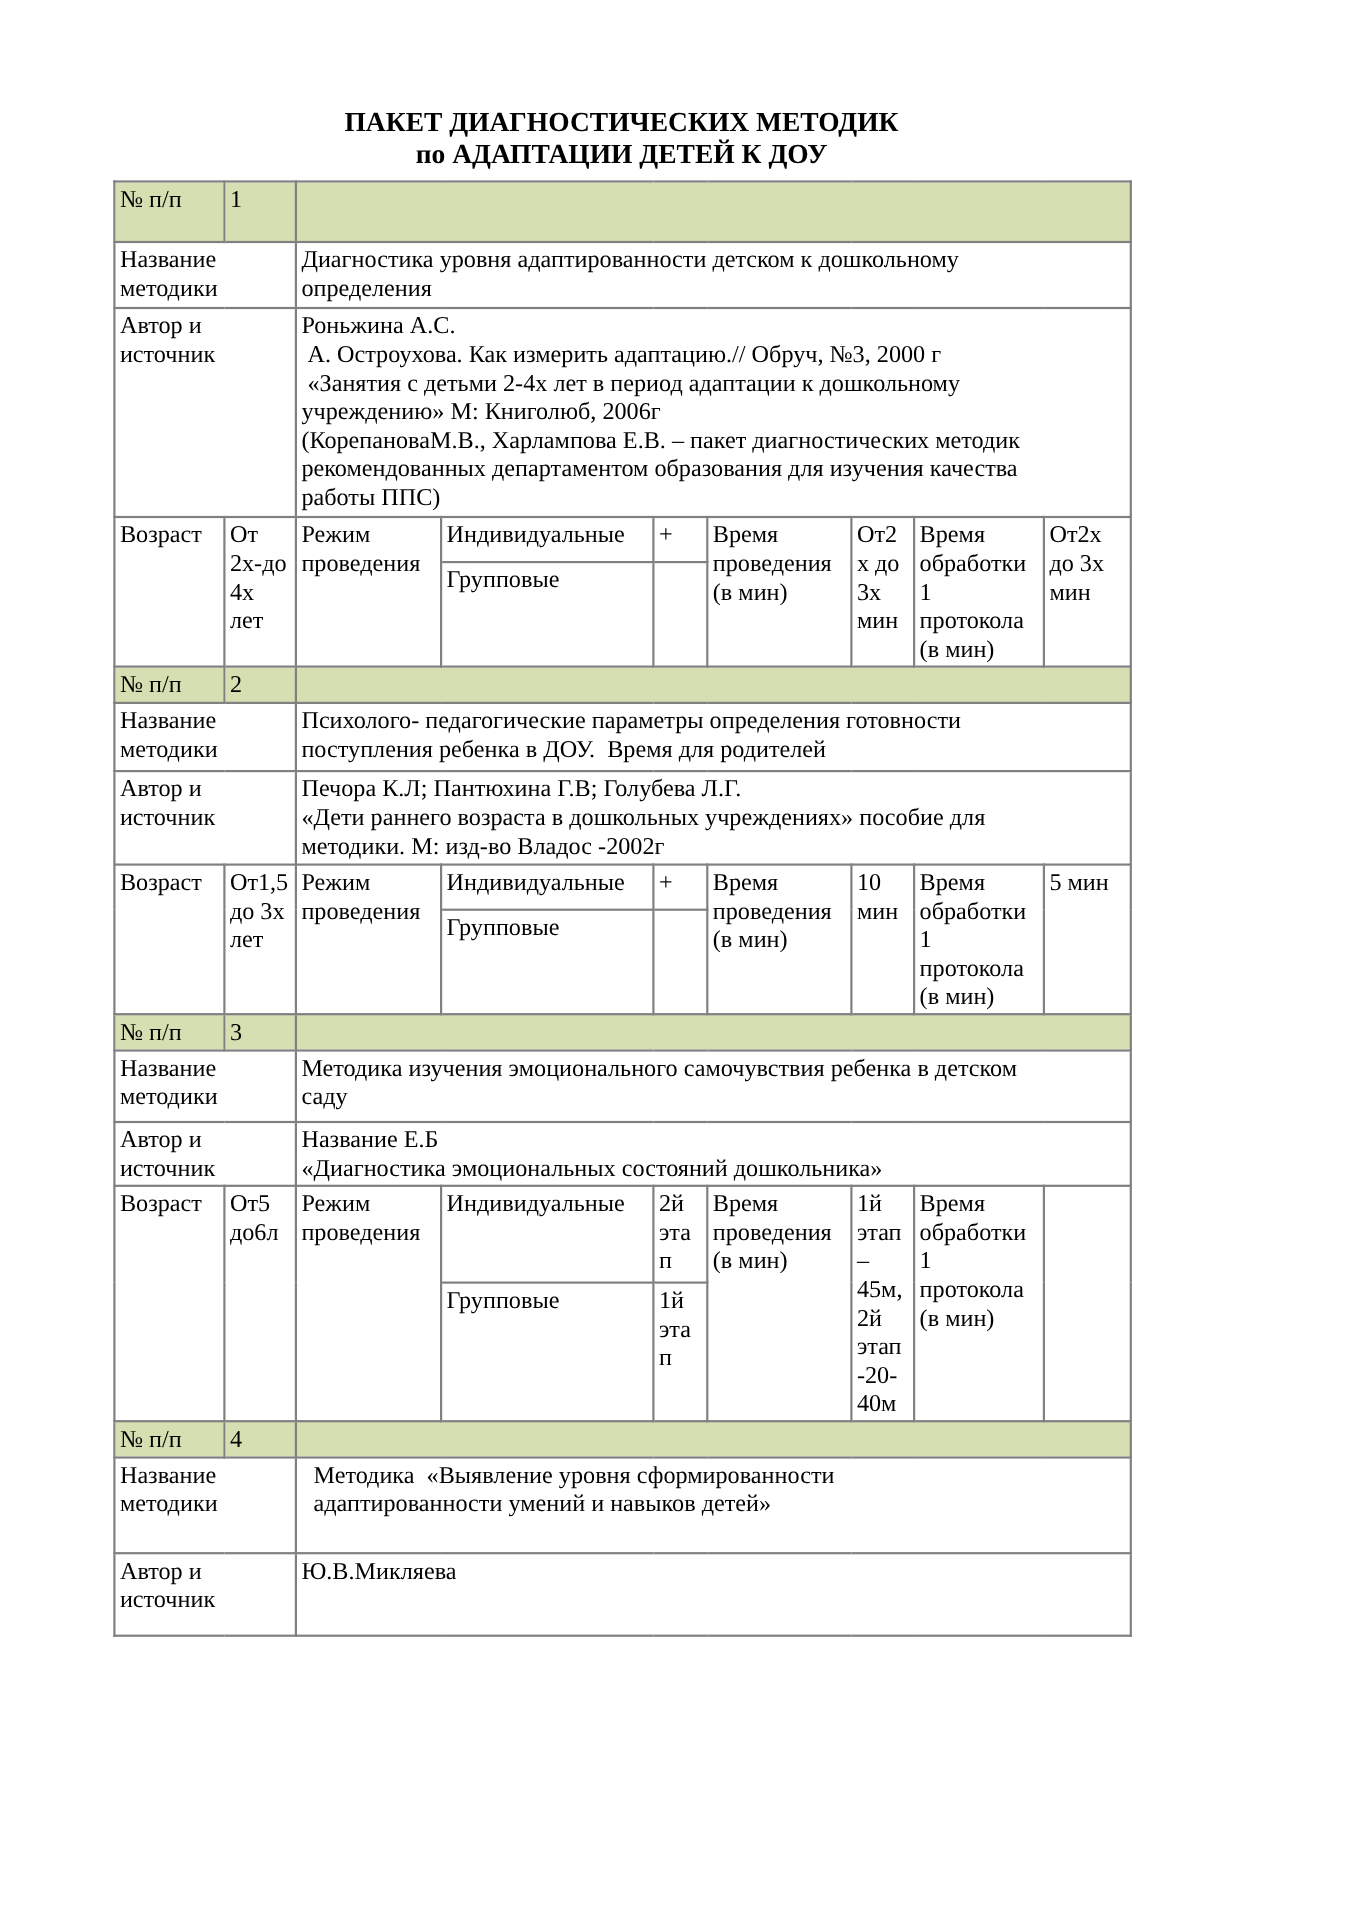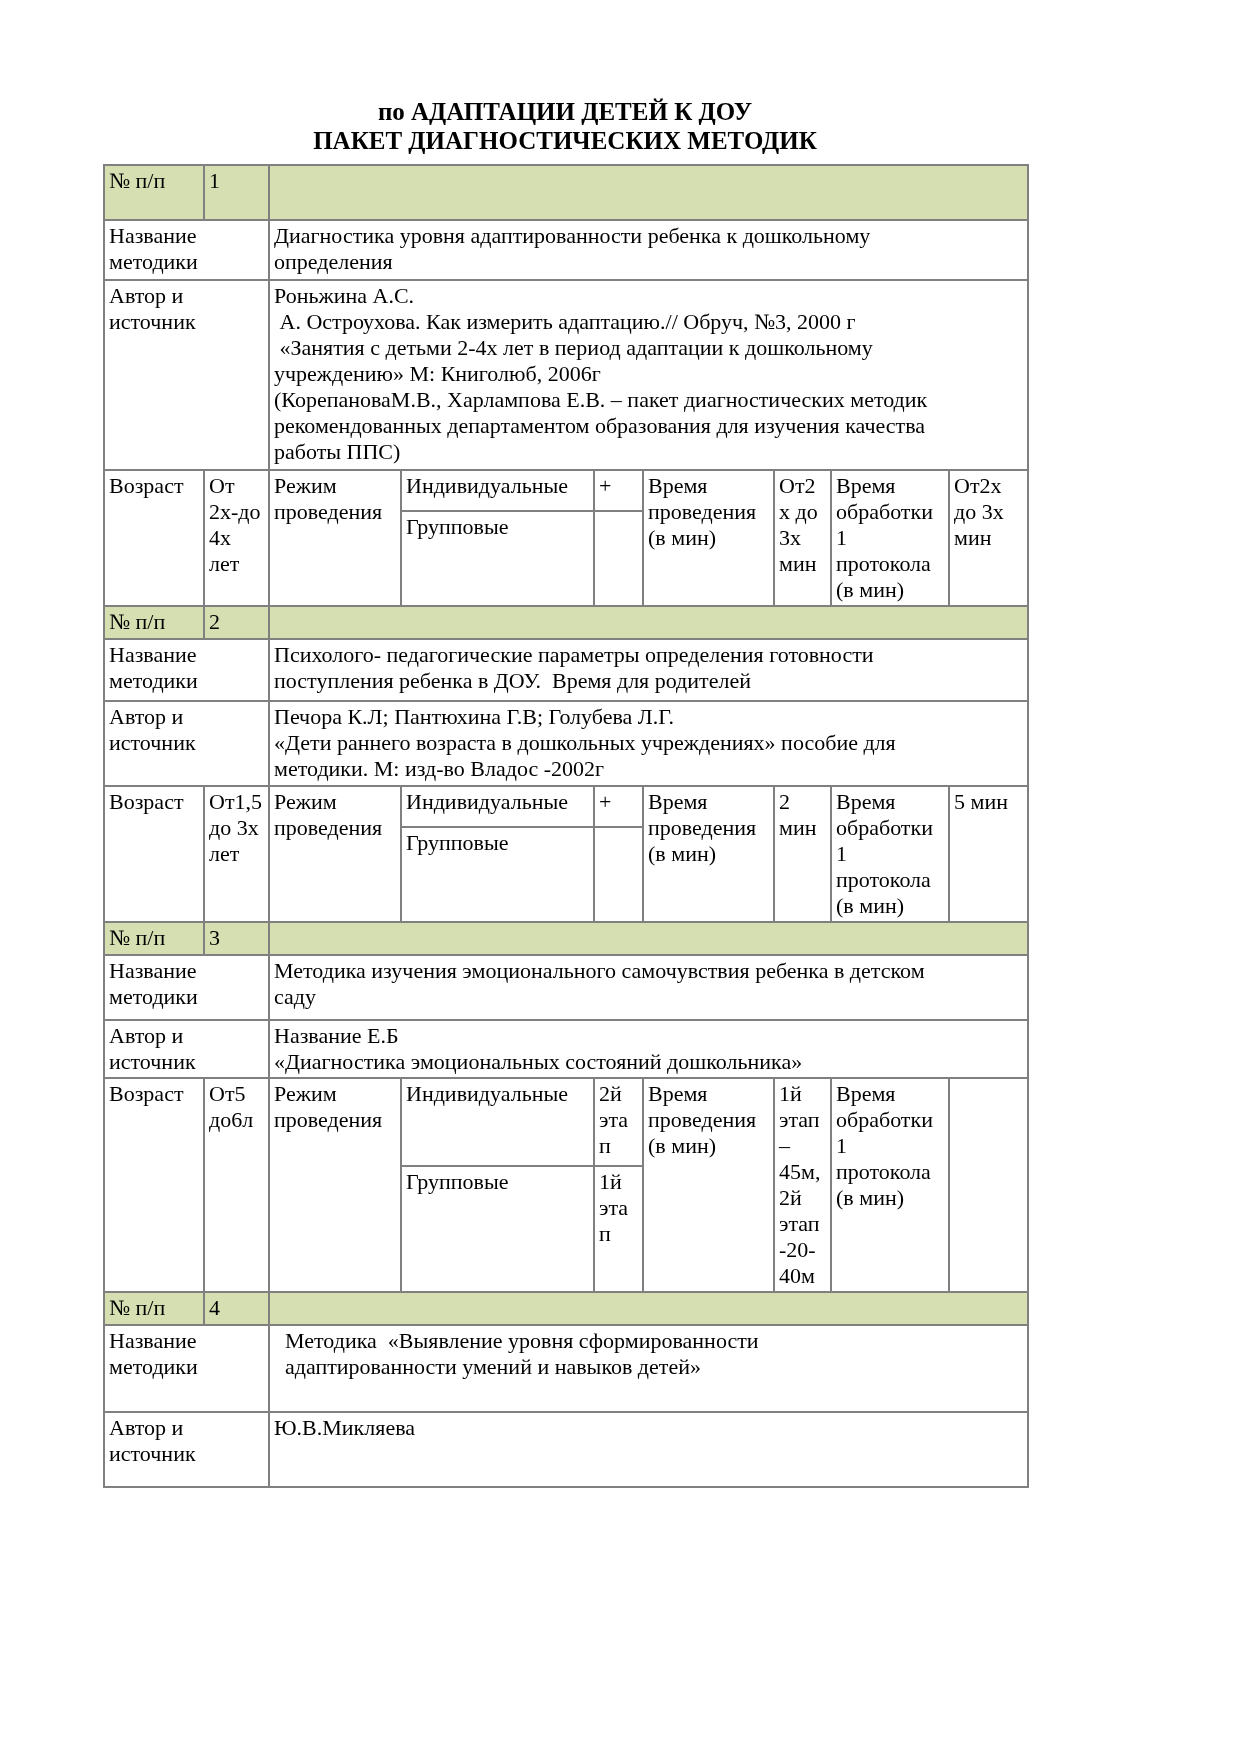--- a/index.html
+++ b/index.html
@@ -32,22 +32,22 @@
   .h40{height:40px}.h92{height:92px}.h33{height:33px}
   .h62{height:62px}.h85{height:85px}.h65{height:65px}
   .h58{height:58px}.h122{height:122px}.h87{height:87px}.h75{height:75px}
 </style>
 </head>
 <body>
 
 <div class="content">
 
   <div class="title">
+    <div>ПАКЕТ ДИАГНОСТИЧЕСКИХ МЕТОДИК</div>
     <div>по АДАПТАЦИИ ДЕТЕЙ К ДОУ</div>
-    <div>ПАКЕТ ДИАГНОСТИЧЕСКИХ МЕТОДИК</div>
   </div>
 
   <table class="diag">
     <colgroup>
       <col style="width:100px">
         <col style="width:65px">
         <col style="width:132px">
       <col style="width:193px">
         <col style="width:49px">
         <col style="width:131px">
@@ -57,21 +57,21 @@
     </colgroup>
 
     <tbody>
         <tr class="green h55">
       <td class="v-bottom">№ п/п</td>
       <td>1</td>
       <td colspan="7"></td>
     </tr>
     <tr class="h60">
       <td colspan="2">Название методики</td>
-      <td colspan="7"><div>Диагностика уровня адаптированности ребенка к дошкольному</div><div>определения</div></td>
+      <td colspan="7"><div>Диагностика уровня адаптированности детском к дошкольному</div><div>определения</div></td>
     </tr>
     <tr class="h190">
       <td colspan="2">Автор и источник</td>
       <td colspan="7"><div>Роньжина А.С.</div><div> А. Остроухова. Как измерить адаптацию.// Обруч, №3, 2000 г</div><div> «Занятия с детьми 2-4х лет в период адаптации к дошкольному</div><div>учреждению» М: Книголюб, 2006г</div><div>(КорепановаМ.В., Харлампова Е.В. – пакет диагностических методик</div><div>рекомендованных департаментом образования для изучения качества</div><div>работы ППС)</div></td>
     </tr>
     <tr class="h40">
       <td rowspan="2">Возраст</td>
       <td rowspan="2">От 2х-до 4х лет</td>
       <td rowspan="2">Режим проведения</td>
       <td>Индивидуальные</td>
@@ -99,21 +99,21 @@
       <td colspan="2">Автор и источник</td>
       <td colspan="7"><div>Печора К.Л; Пантюхина Г.В; Голубева Л.Г.</div><div>«Дети раннего возраста в дошкольных учреждениях» пособие для</div><div>методики. М: изд-во Владос -2002г</div></td>
     </tr>
     <tr class="h40">
       <td rowspan="2">Возраст</td>
       <td rowspan="2">От1,5 до 3х лет</td>
       <td rowspan="2">Режим проведения</td>
       <td>Индивидуальные</td>
       <td>+</td>
       <td rowspan="2">Время проведения (в мин)</td>
-      <td rowspan="2">2 мин</td>
+      <td rowspan="2">10 мин</td>
       <td rowspan="2">Время обработки 1 протокола (в мин)</td>
       <td rowspan="2">5 мин</td>
     </tr>
     <tr class="h92">
       <td>Групповые</td>
       <td></td>
     </tr>
 
     <tr class="green h33">
       <td>№ п/п</td>

